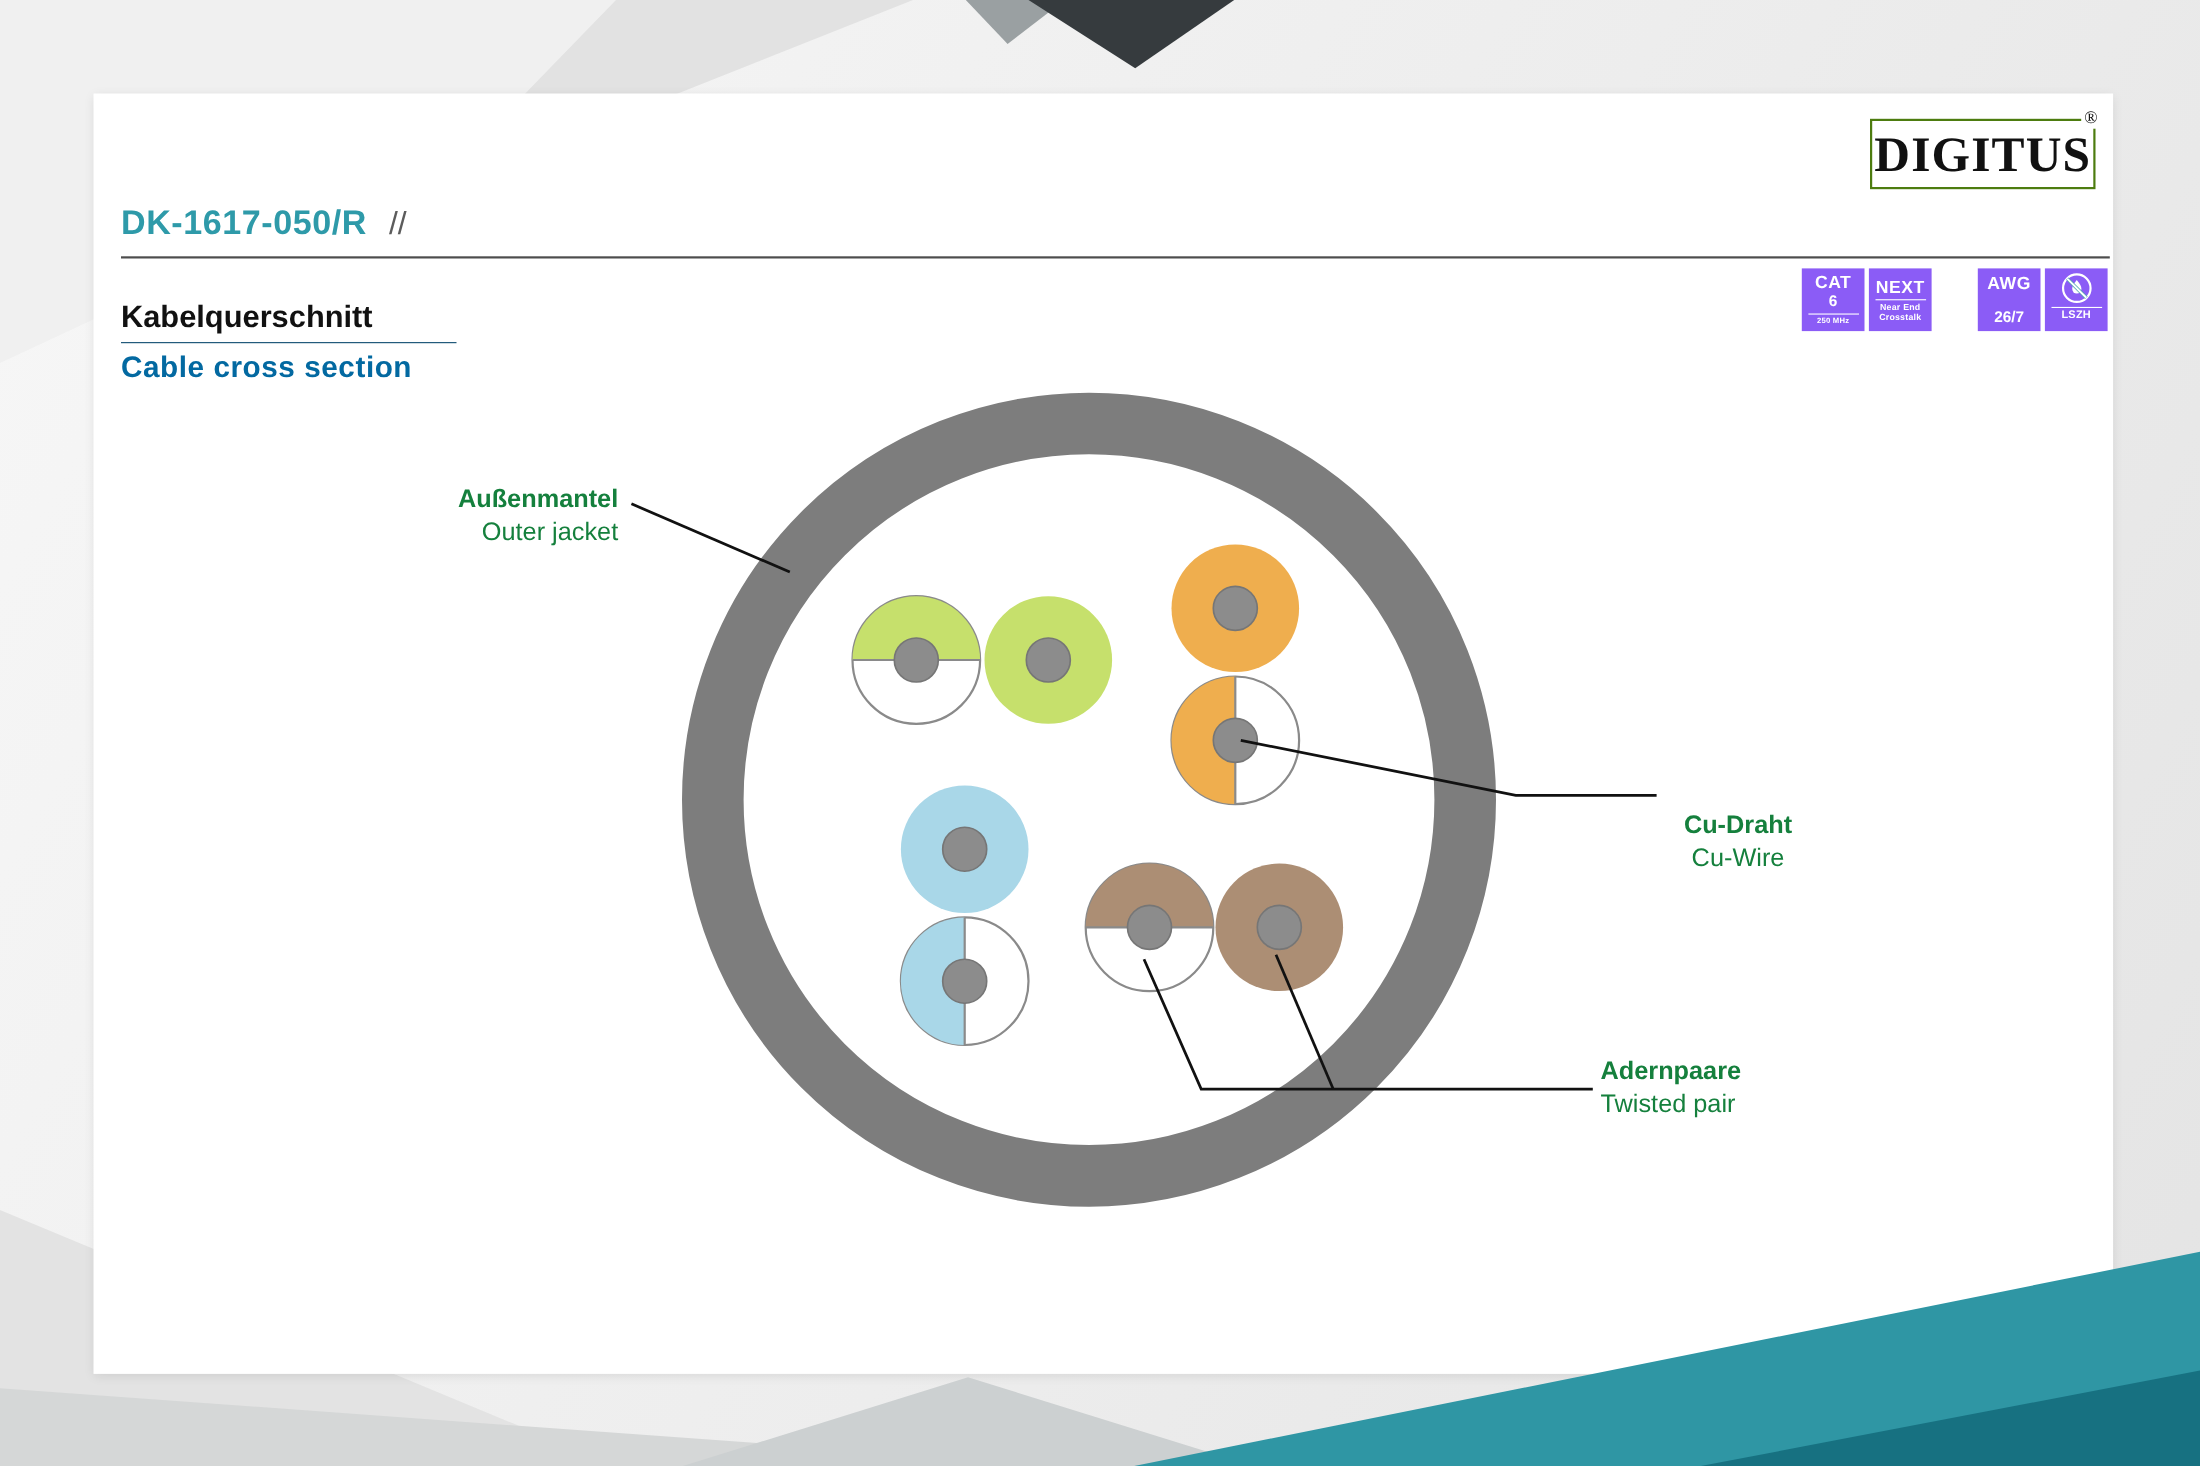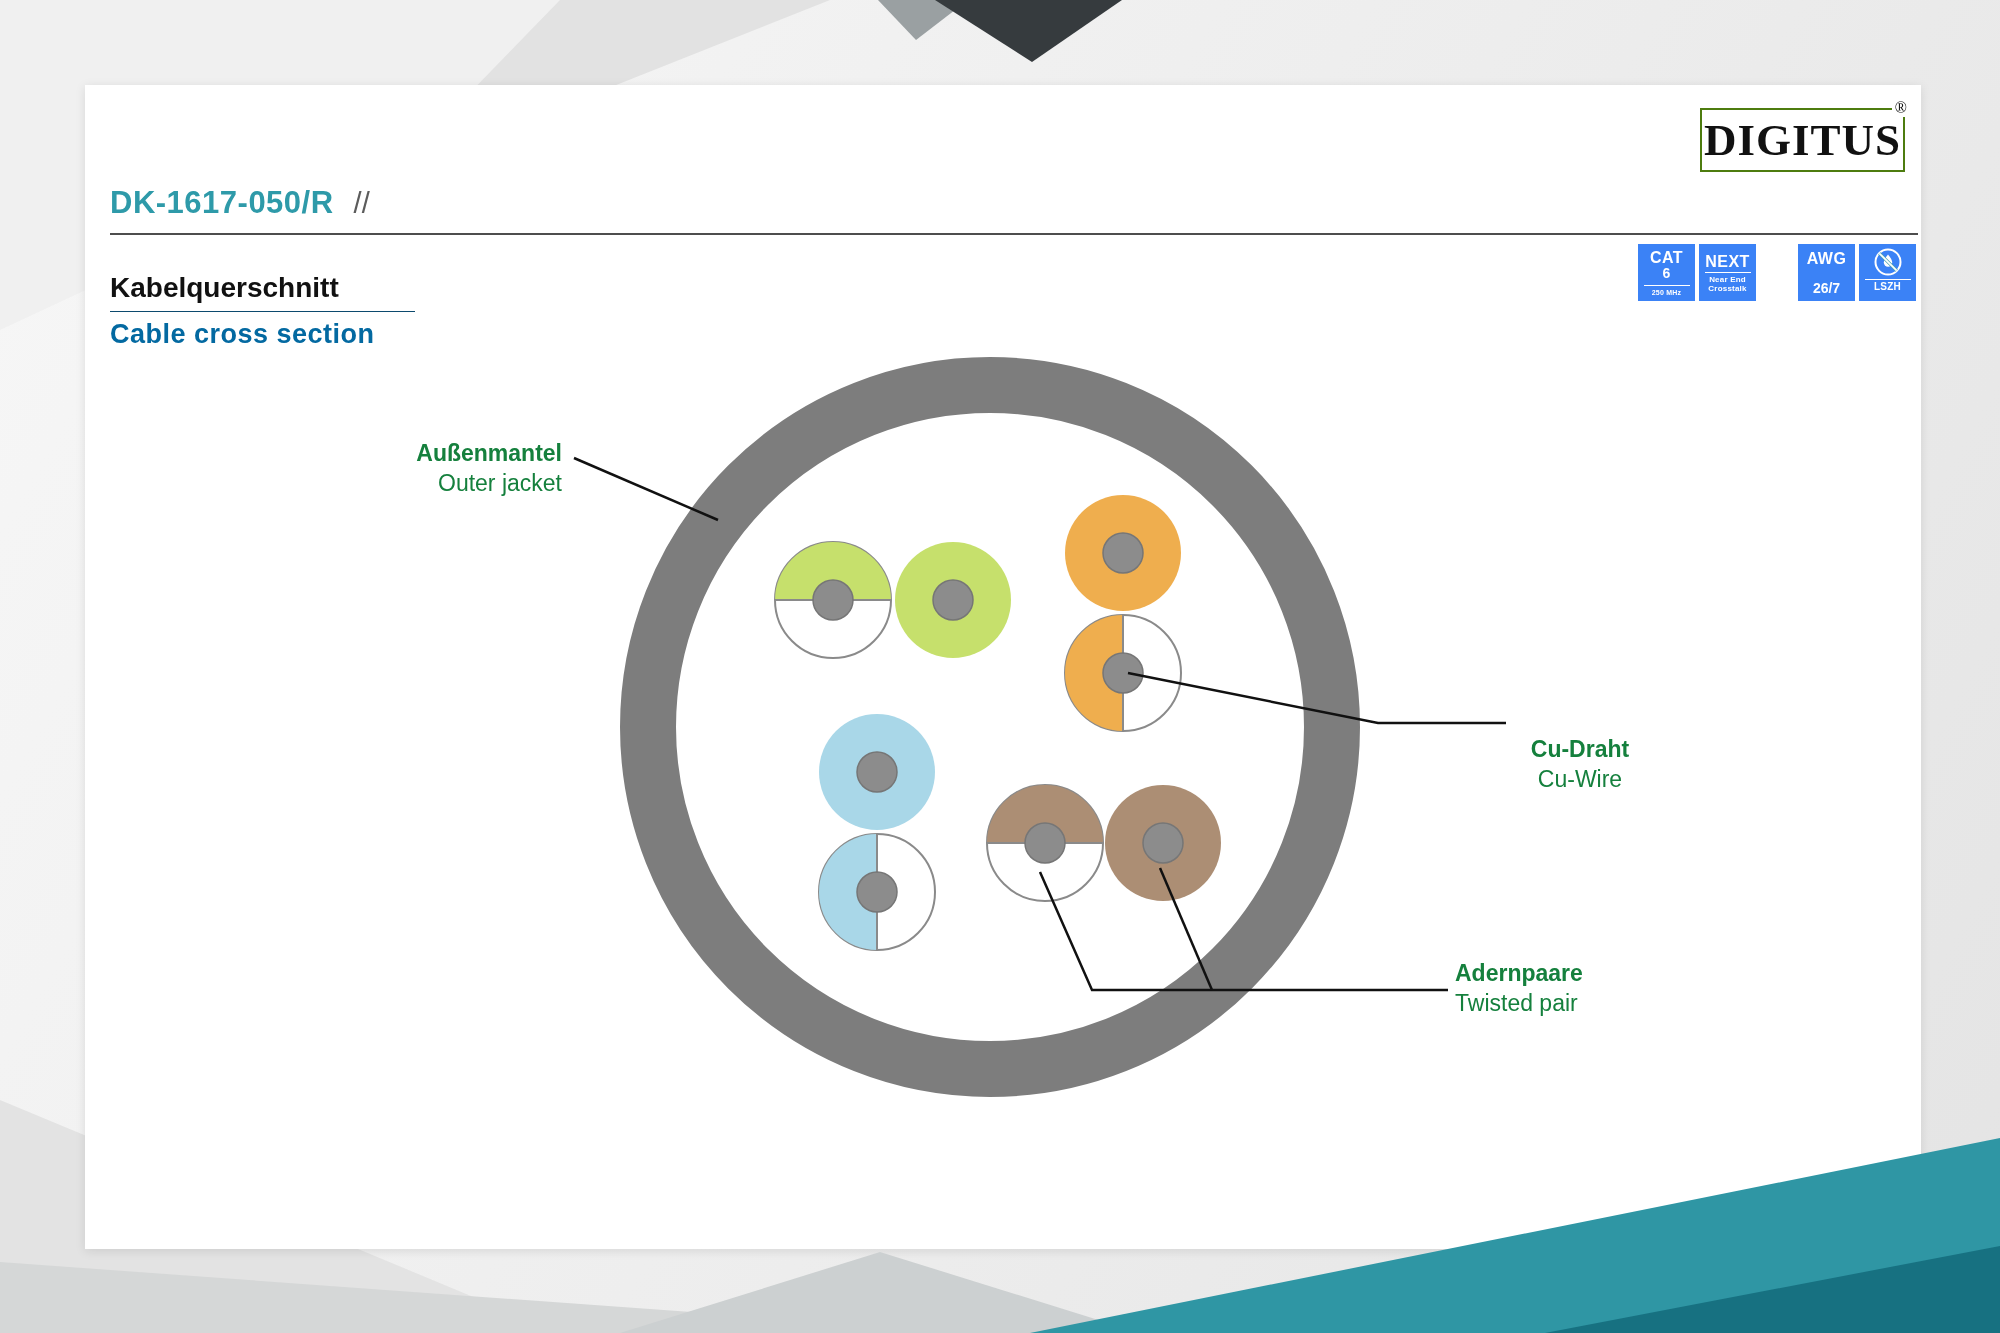--- a/index.html
+++ b/index.html
@@ -42,21 +42,21 @@
   .product-name { color:#333; font-size:29px; letter-spacing:0.8px; }
   .header-rule { position:absolute; left:110px; top:233px; width:1808px; border-top:2px solid #4d4d4d; z-index:2; }
 
   
   .section-title { position:absolute; left:110px; top:272px; z-index:2; }
   .section-de { font-size:28px; font-weight:bold; color:#111; padding-bottom:7px; border-bottom:1px solid #0c4a6e; width:305px; }
   .section-en { font-size:27px; font-weight:bold; color:#0369a1; margin-top:7px; letter-spacing:0.5px; }
 
   
   .badges { position:absolute; left:1638px; top:244px; display:flex; gap:4px; z-index:2; }
-  .badge { width:57px; height:57px; background:#3b82f6; color:#fff; display:flex; flex-direction:column; align-items:center; overflow:hidden; }
+  .badge { width:57px; height:57px; background:#8b5cf6; color:#fff; display:flex; flex-direction:column; align-items:center; overflow:hidden; }
   .badge .b-l1 { font-weight:bold; font-size:16px; line-height:17px; letter-spacing:0.5px; }
   .badge .b-l2 { font-weight:bold; font-size:14px; line-height:15px; }
   .badge .b-div { width:46px; height:1px; background:#fff; margin:2px 0; }
   .badge .b-tiny { font-weight:bold; font-size:8px; line-height:9px; letter-spacing:0.2px; }
   .badge-cat  { padding-top:5px; }
   .badge-cat .b-div { margin-top:4px; }
   .badge-cat .b-tiny { font-size:7px; }
   .badge-next { padding-top:9px; }
   .badge-awg  { justify-content:center; gap:14px;margin-left:38px; }
   .badge-lszh { padding-top:3px; }

